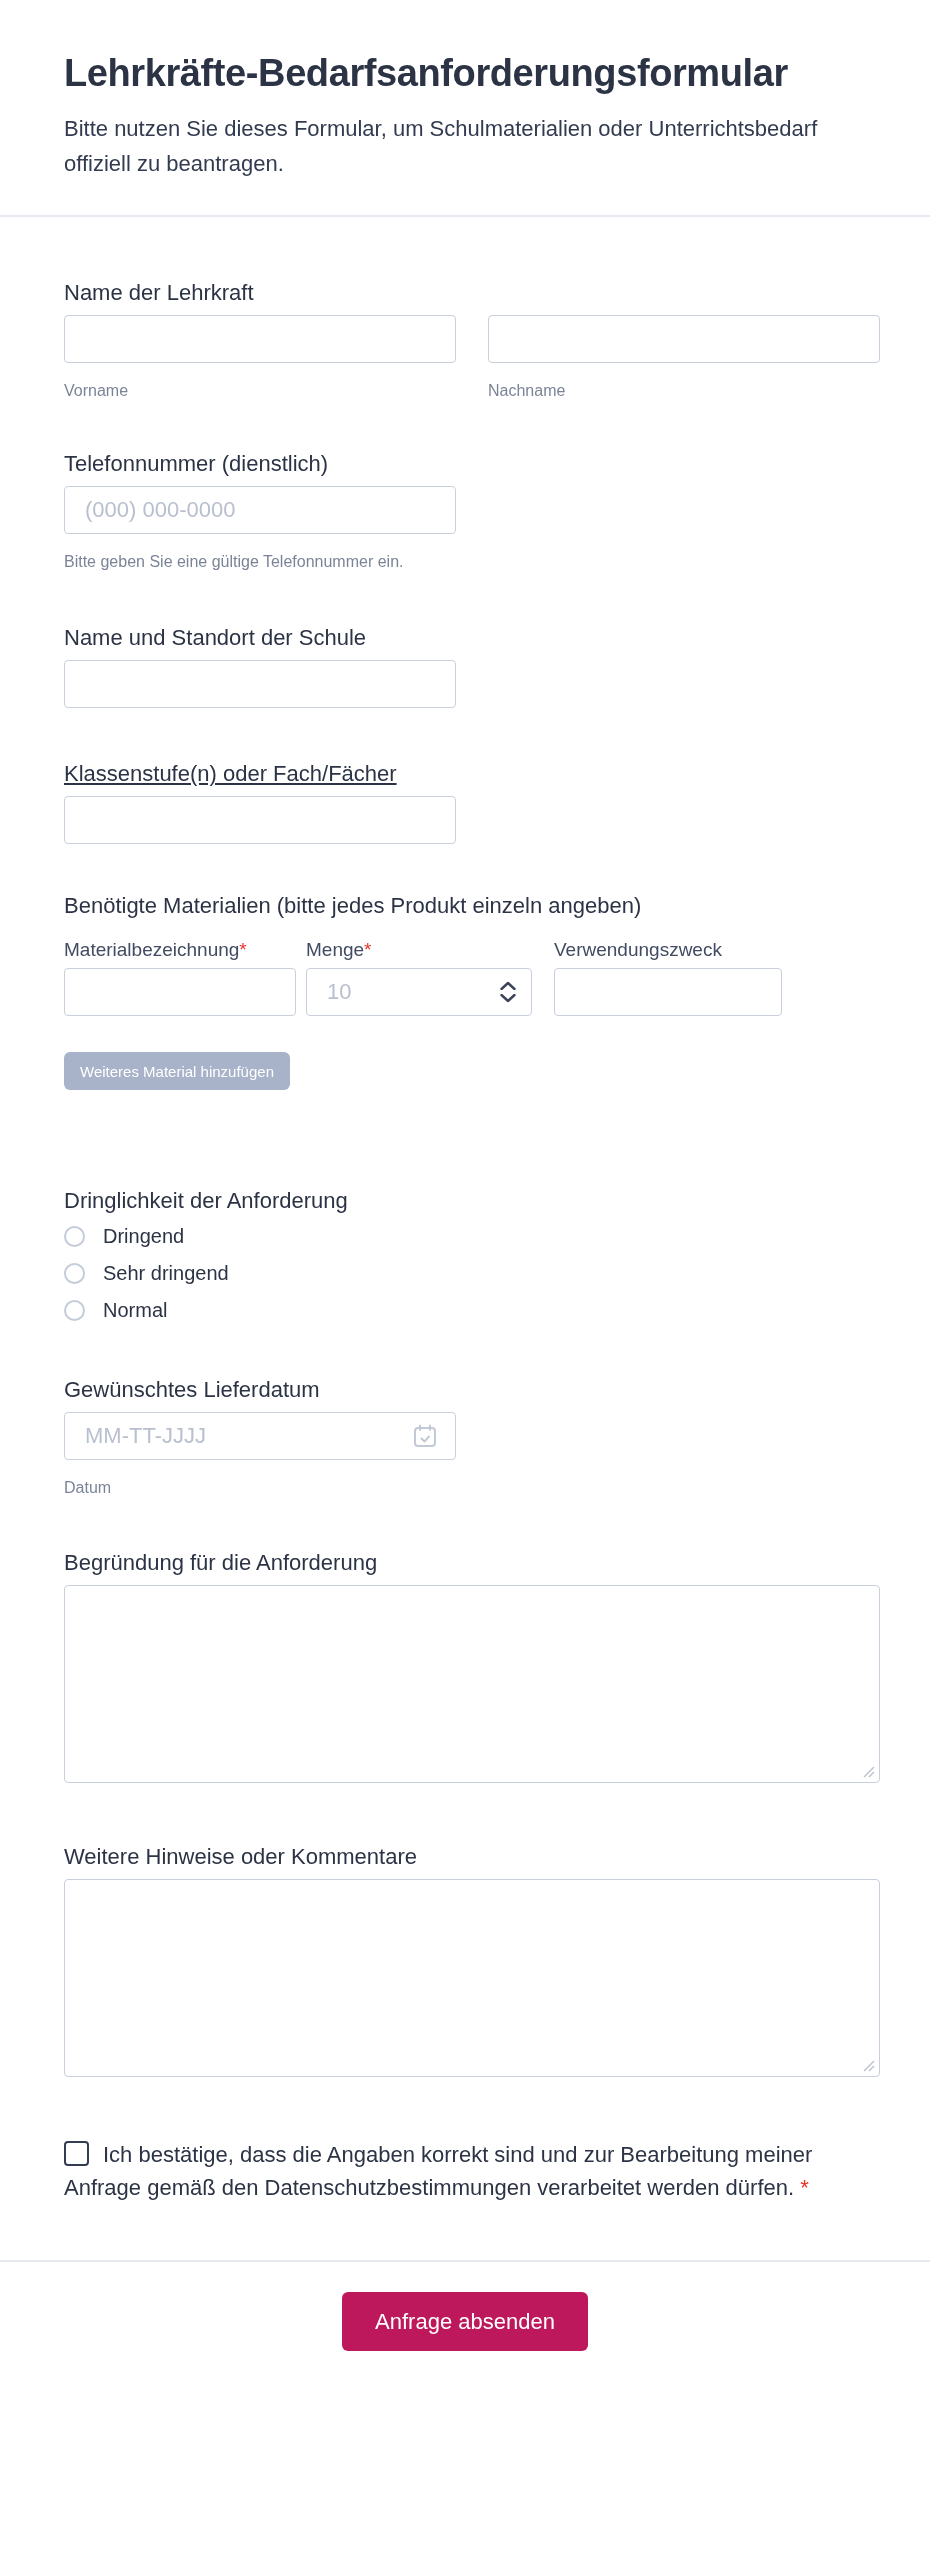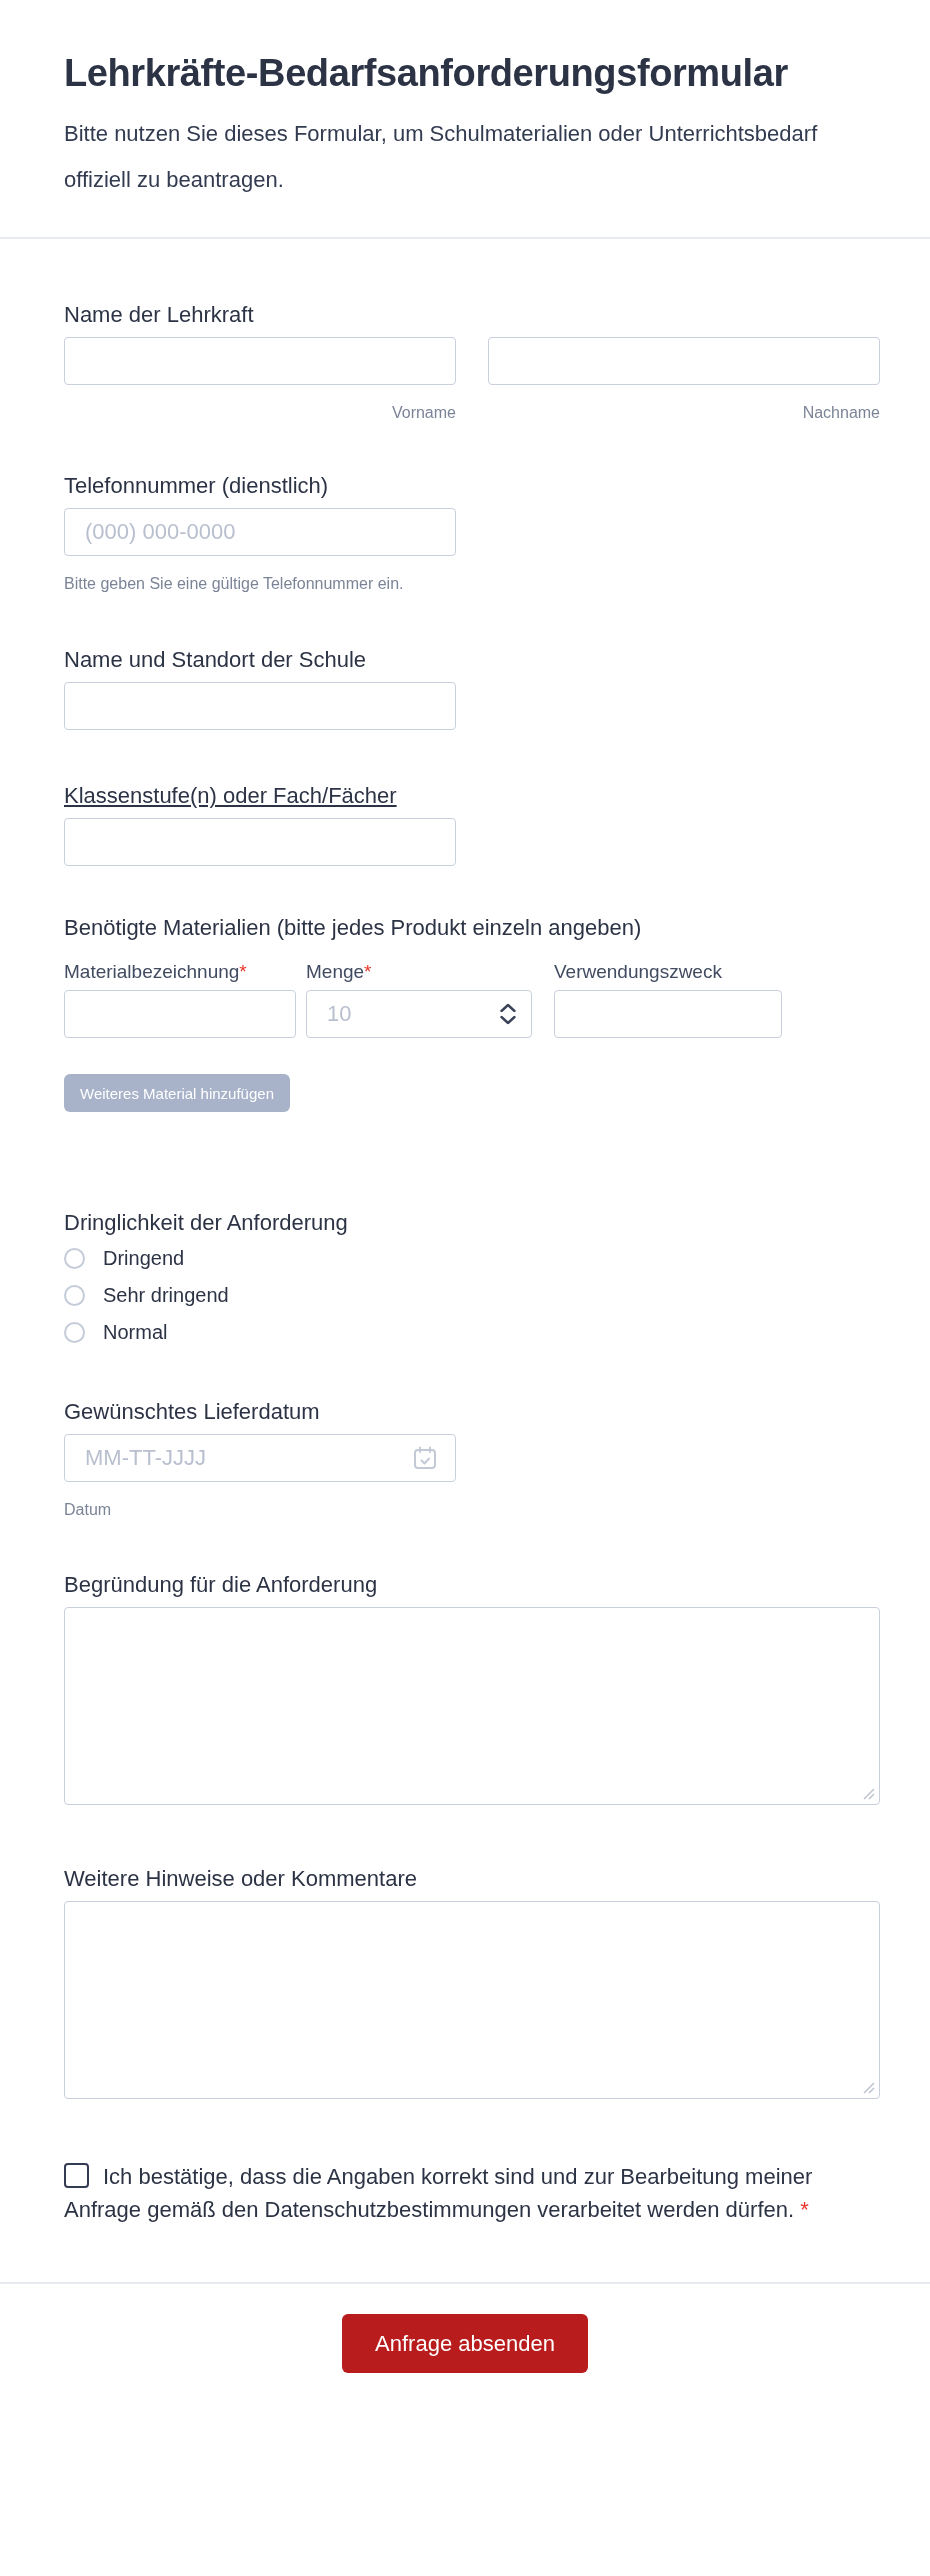--- a/index.html
+++ b/index.html
@@ -6,36 +6,36 @@
   html,body { background:#fff; }
   body {
     width:930px; height:2576px; overflow:hidden;
     font-family:"Liberation Sans", sans-serif;
     color:#2c3345;
   }
   .content { padding:0 50px 0 64px; }
 
   
   .page-title { margin-top:52px; font-size:38px; font-weight:700; letter-spacing:-0.4px; color:#2b3345; }
-  .page-subtitle { margin-top:16px; max-width:830px; font-size:22px; line-height:46px; color:#323b50; }
+  .page-subtitle { margin-top:16px; max-width:830px; font-size:22px; line-height:35px; color:#323b50; }
   .divider { border:none; border-top:2px solid #e7eaf1; margin-top:34px; }
   .divider.footer { margin-top:56px; }
 
   
   .field-label { font-size:22px; line-height:28px; font-weight:500; color:#2c3345; }
   .sub-label, .helper { font-size:16px; line-height:20px; color:#7b8497; margin-top:18px; }
   input[type=text], textarea {
     border:1px solid #c9cfdc; border-radius:4px; background:#fff;
     font-family:"Liberation Sans", sans-serif; font-size:22px; color:#2c3345;
     outline:none;
   }
   input[type=text] { height:48px; padding:0 20px; }
   input::placeholder, textarea::placeholder { color:#b8bfce; }
   .row { display:flex; }
-  .w-half { width:392px;text-align:right; }
+  .w-half { width:392px; }
   .w-half + .w-half { margin-left:32px; }
   .w-single { width:392px; }
   .mt-input { margin-top:8px; }
 
   .sec-name      { margin-top:62px; }
   .sec-email     { margin-top:49px; }
   .sec-phone     { margin-top:49px; }
   .sec-school    { margin-top:52px; }
   .sec-grade     { margin-top:52px;text-decoration:underline; }
   .sec-materials { margin-top:48px; }
@@ -87,21 +87,21 @@
   .consent { display:block; max-width:795px; font-size:22px; line-height:33px; color:#2c3345; cursor:pointer; }
   .checkbox {
     display:inline-block; width:25px; height:25px; border:2px solid #333c52; border-radius:4px;
     background:#fff; vertical-align:-4px; margin-right:14px;
   }
 
   
   .submit-wrap { margin-top:30px; display:flex; justify-content:center; }
   .submit-btn {
     height:59px; padding:0 33px; border:none; border-radius:6px;
-    background:#b91c1c; color:#fff; font-family:"Liberation Sans", sans-serif;
+    background:#be185d; color:#fff; font-family:"Liberation Sans", sans-serif;
     font-size:22px; cursor:pointer;
   }
 </style>
 </head>
 <body>
 
 <div class="content">
 
   <h1 class="page-title">Lehrkräfte-Bedarfsanforderungsformular</h1>
   <p class="page-subtitle">Bitte nutzen Sie dieses Formular, um Schulmaterialien oder Unterrichtsbedarf offiziell zu beantragen.</p>

